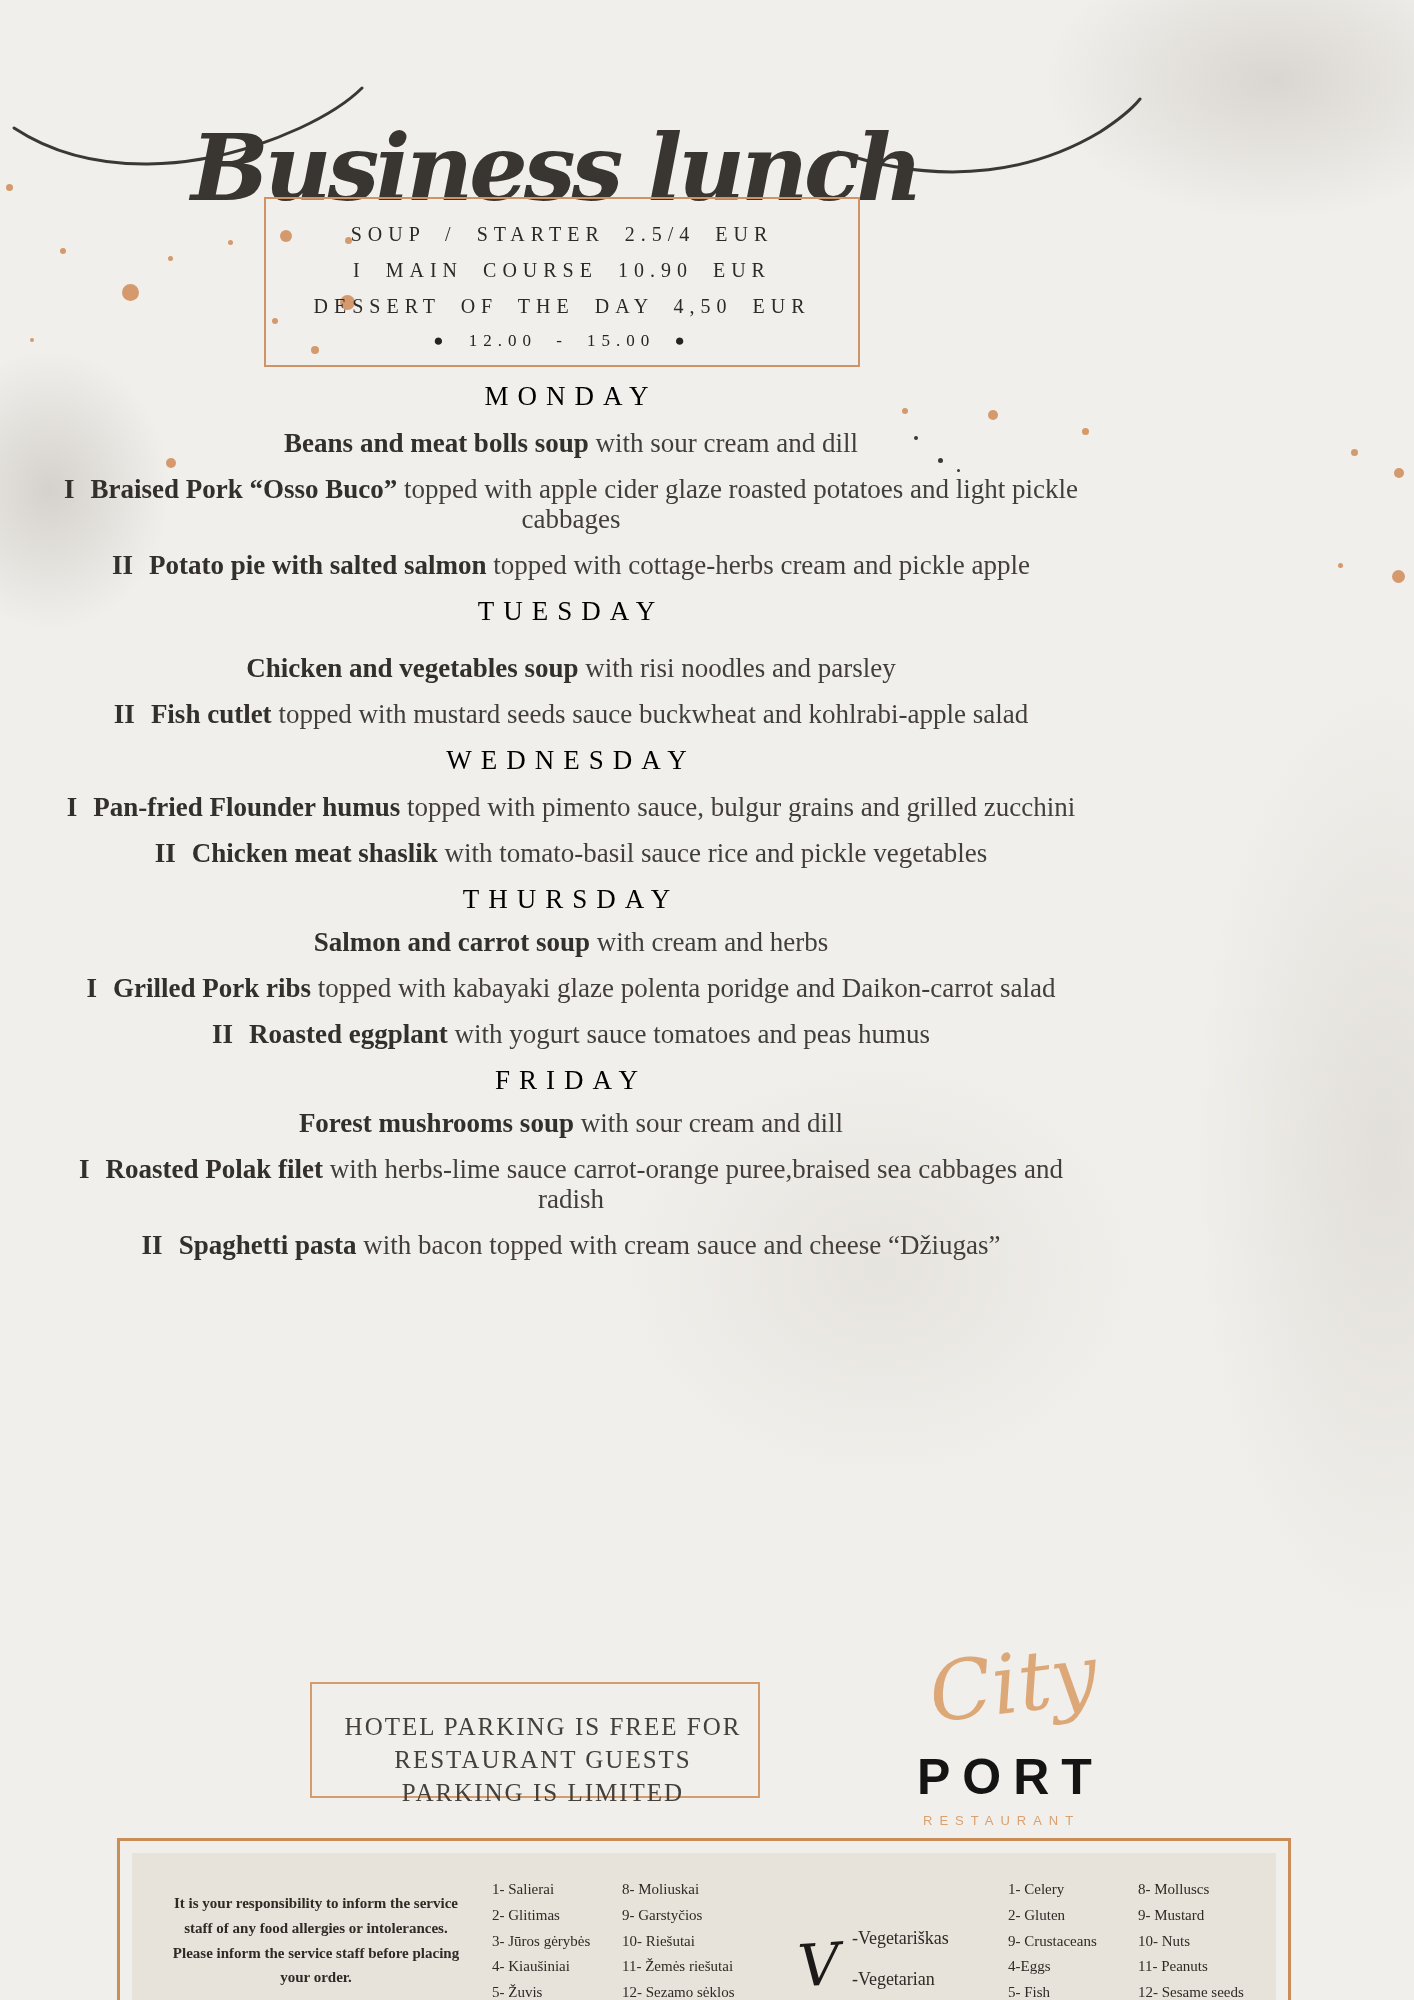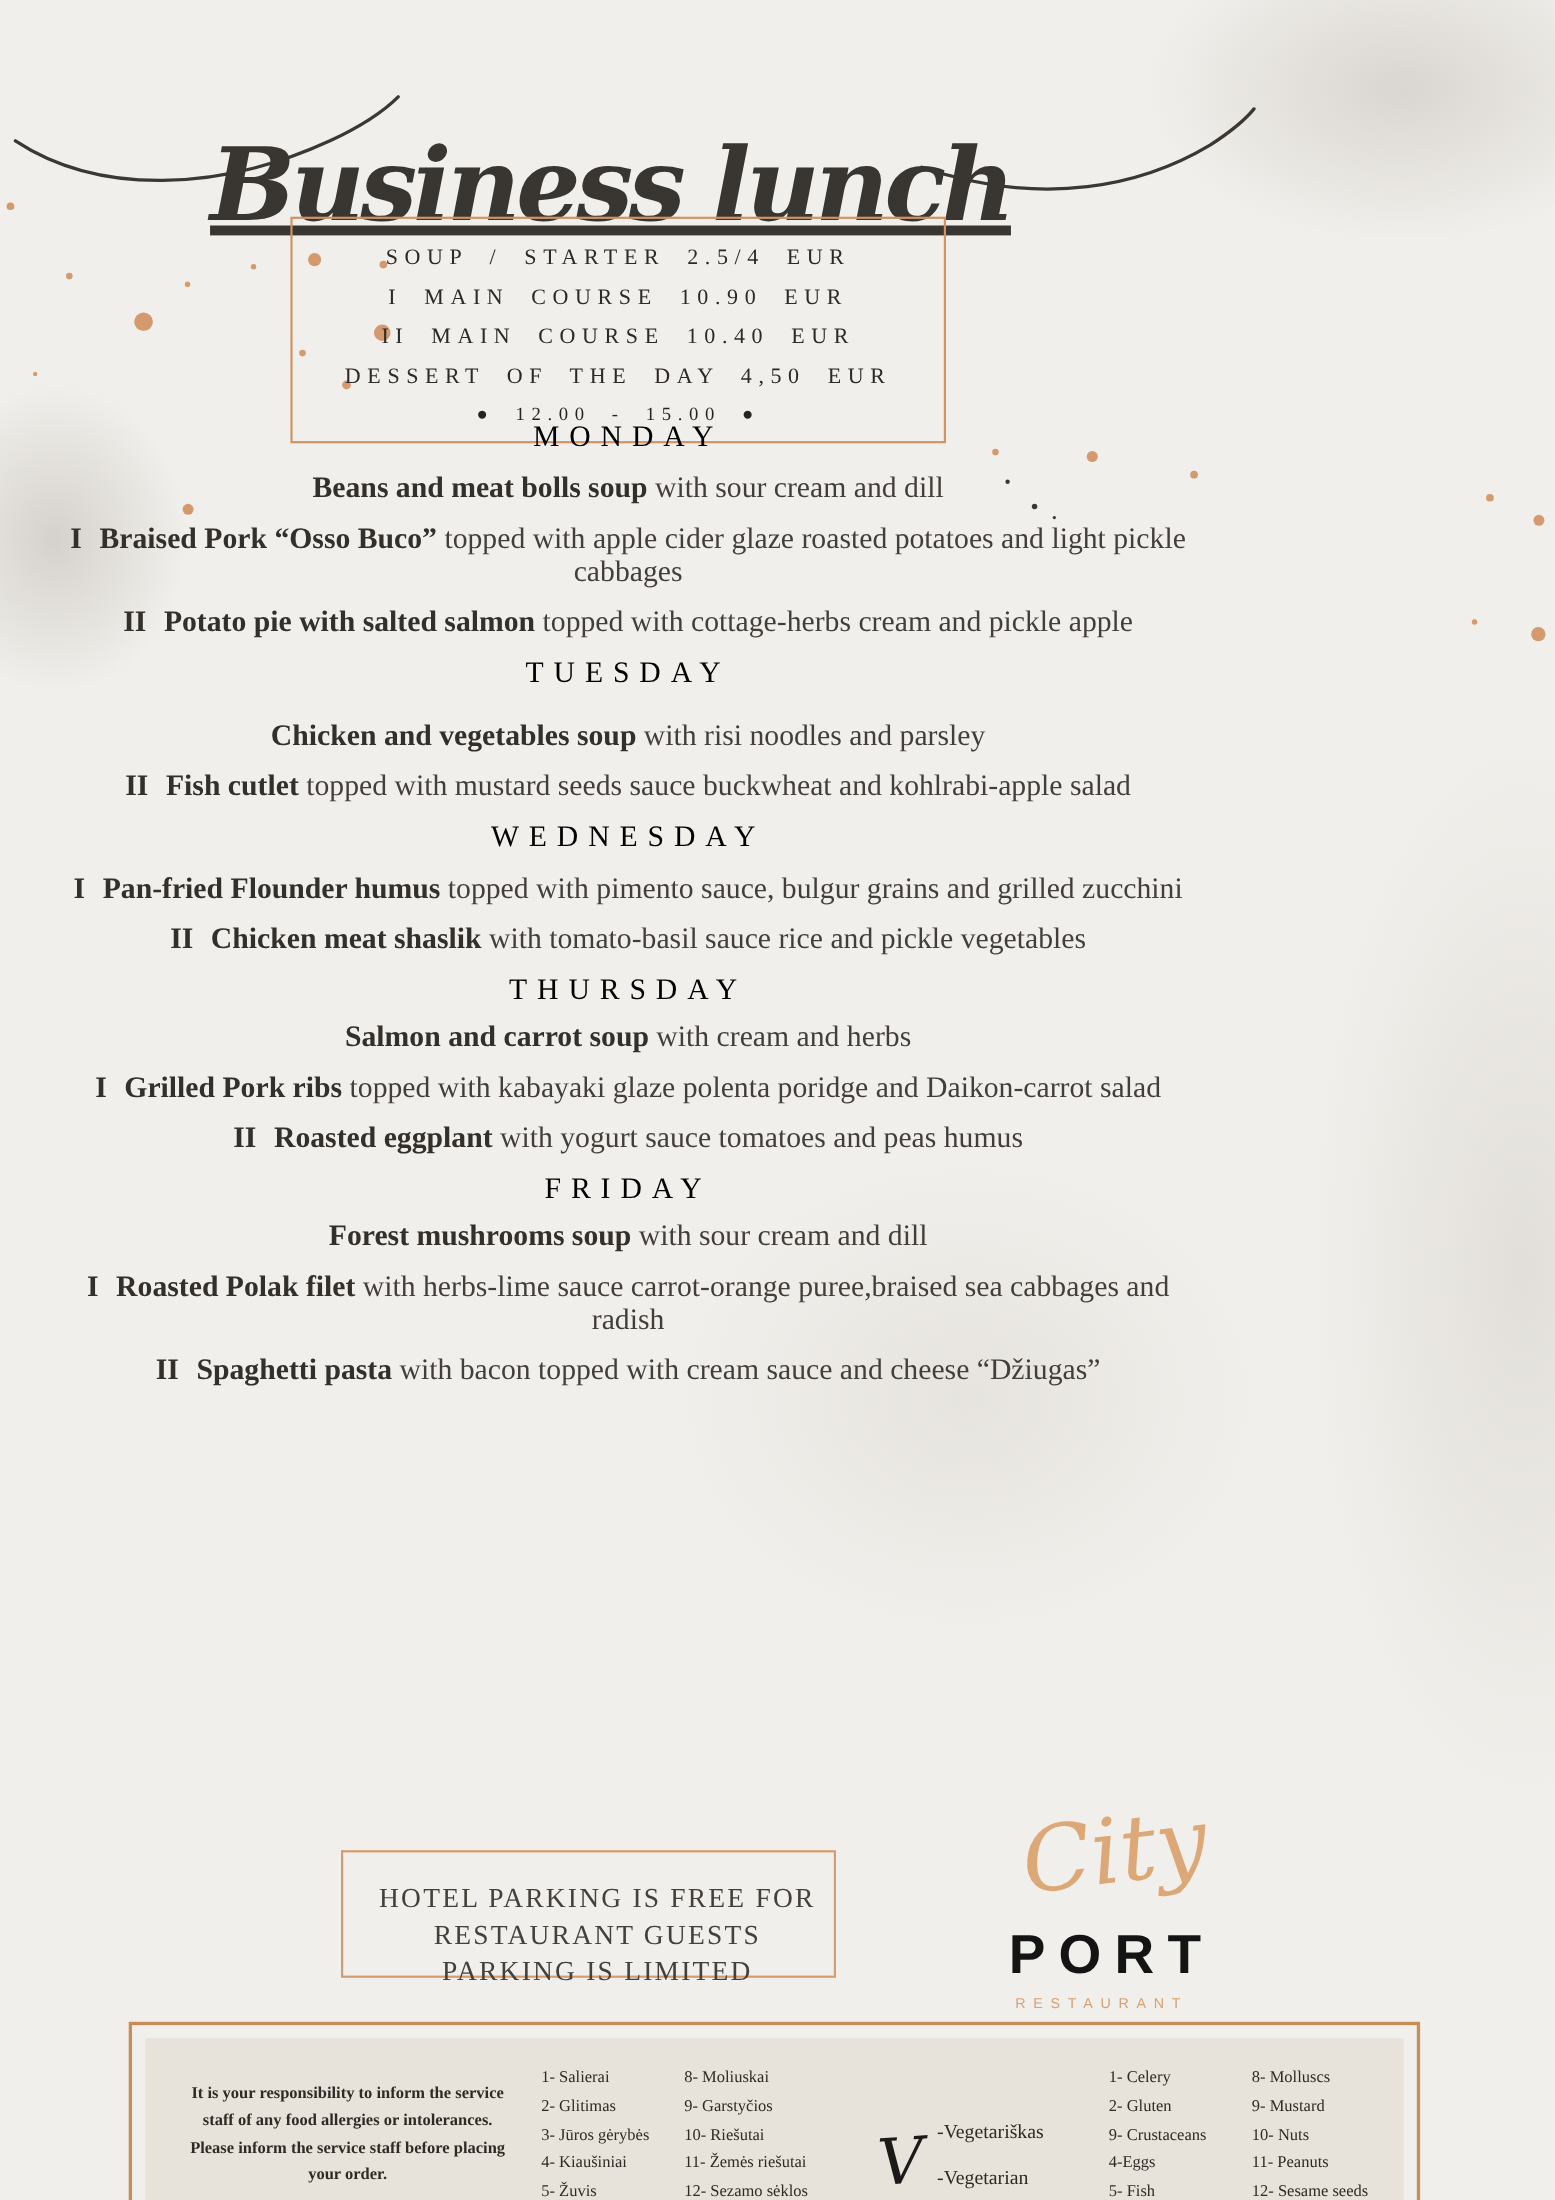--- a/index.html
+++ b/index.html
@@ -25,21 +25,20 @@
   .dot.dk{background:#3b3733;}
 
   
   .title{
     position:absolute;left:0;top:52px;width:1110px;
     text-align:center;
     font-family:"DejaVu Serif", serif;
     font-style:italic;font-weight:700;
     font-size:92px;letter-spacing:-4px;
     color:#393531;
-    text-decoration:underline;
   }
 
   
   .price-box{
     position:absolute;left:264px;top:197px;width:572px;
     border:2px solid #cf9365;
     padding:24px 10px 14px;
     text-align:center;
   }
   .price-box p{
@@ -162,21 +161,20 @@
     <div class="dot dk" style="left:914px;top:436px;width:4px;height:4px;"></div>
     <div class="dot dk" style="left:938px;top:458px;width:5px;height:5px;"></div>
     <div class="dot dk" style="left:957px;top:469px;width:3px;height:3px;"></div>
   </div>
 
   <h1 class="title">Business lunch</h1>
 
   <div class="price-box">
     <p>SOUP / STARTER 2.5/4 EUR</p>
     <p>I MAIN COURSE 10.90 EUR</p>
-    <p>II MAIN COURSE 10.40 EUR</p>
     <p>DESSERT OF THE DAY 4,50 EUR</p>
     <p class="times">●  12.00  -  15.00  ●</p>
   </div>
 
   <div class="menu">
 
     <section class="day">
       <h2 class="day-label">MONDAY</h2>
       <p class="line"><span class="b">Beans and meat bolls soup</span><span> with sour cream and dill</span></p>
       <p class="line"><span class="numeral">I</span><span class="b">Braised Pork “Osso Buco”</span><span> topped with apple cider glaze roasted potatoes and light pickle cabbages</span></p>

